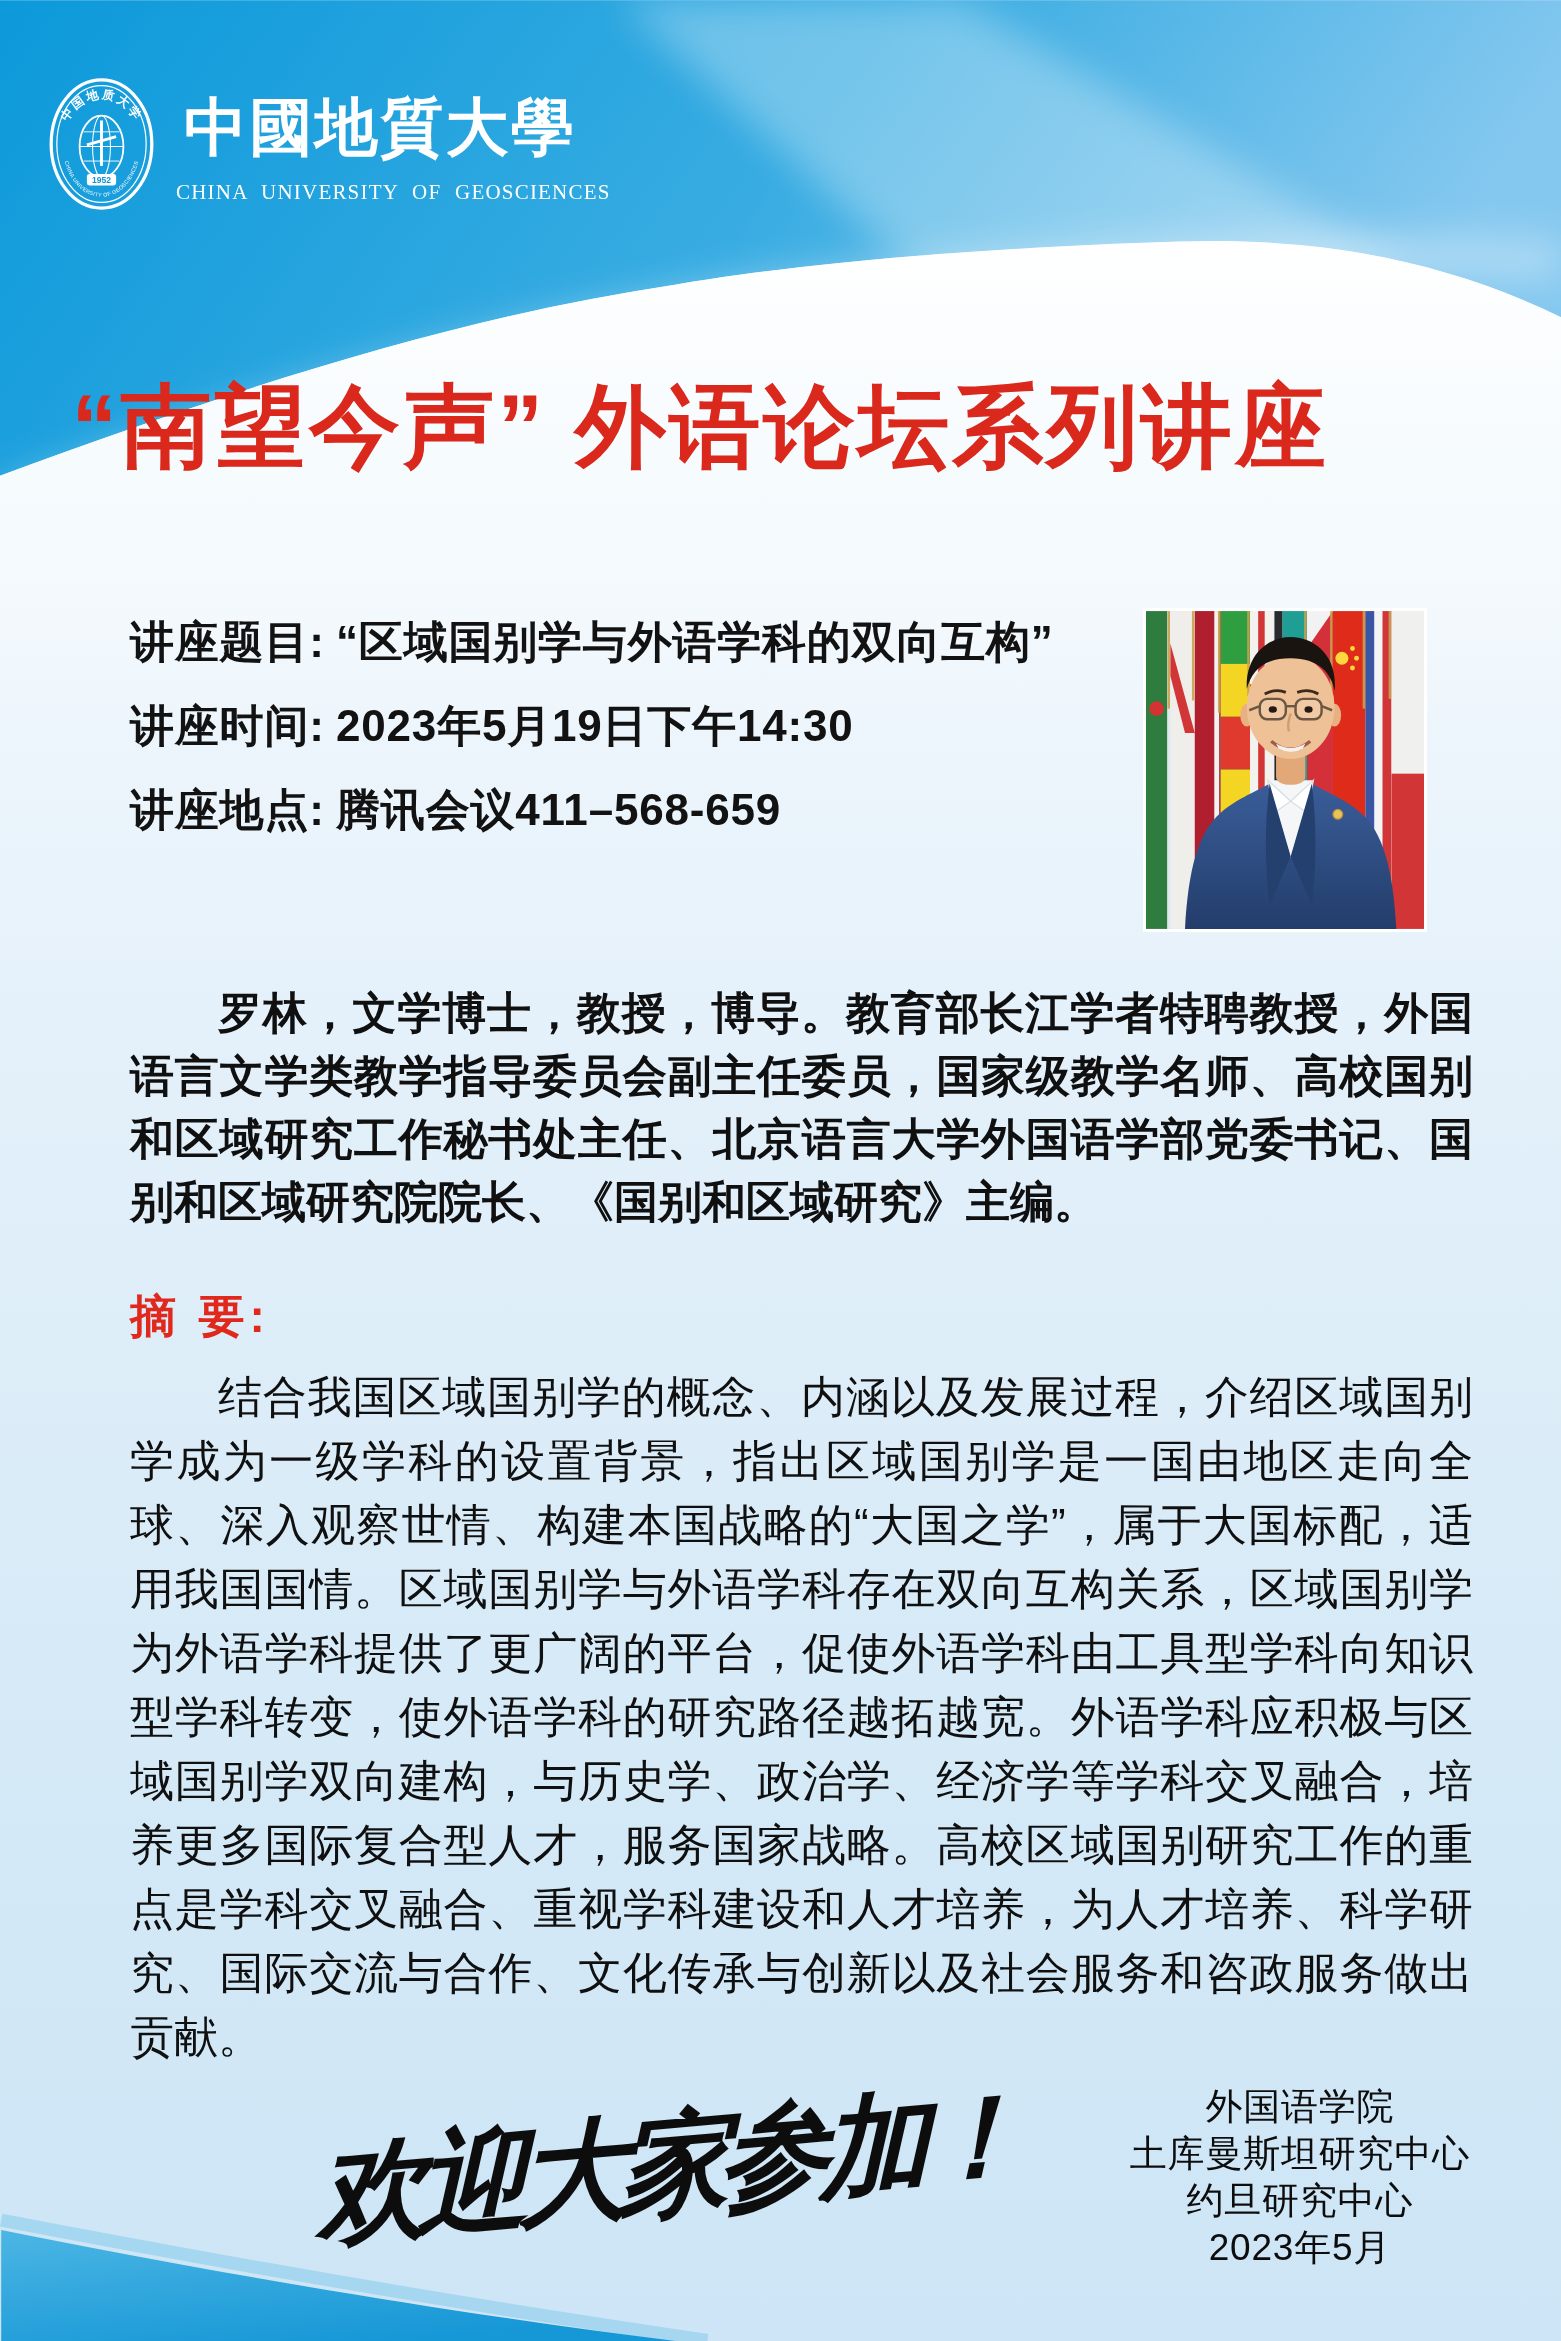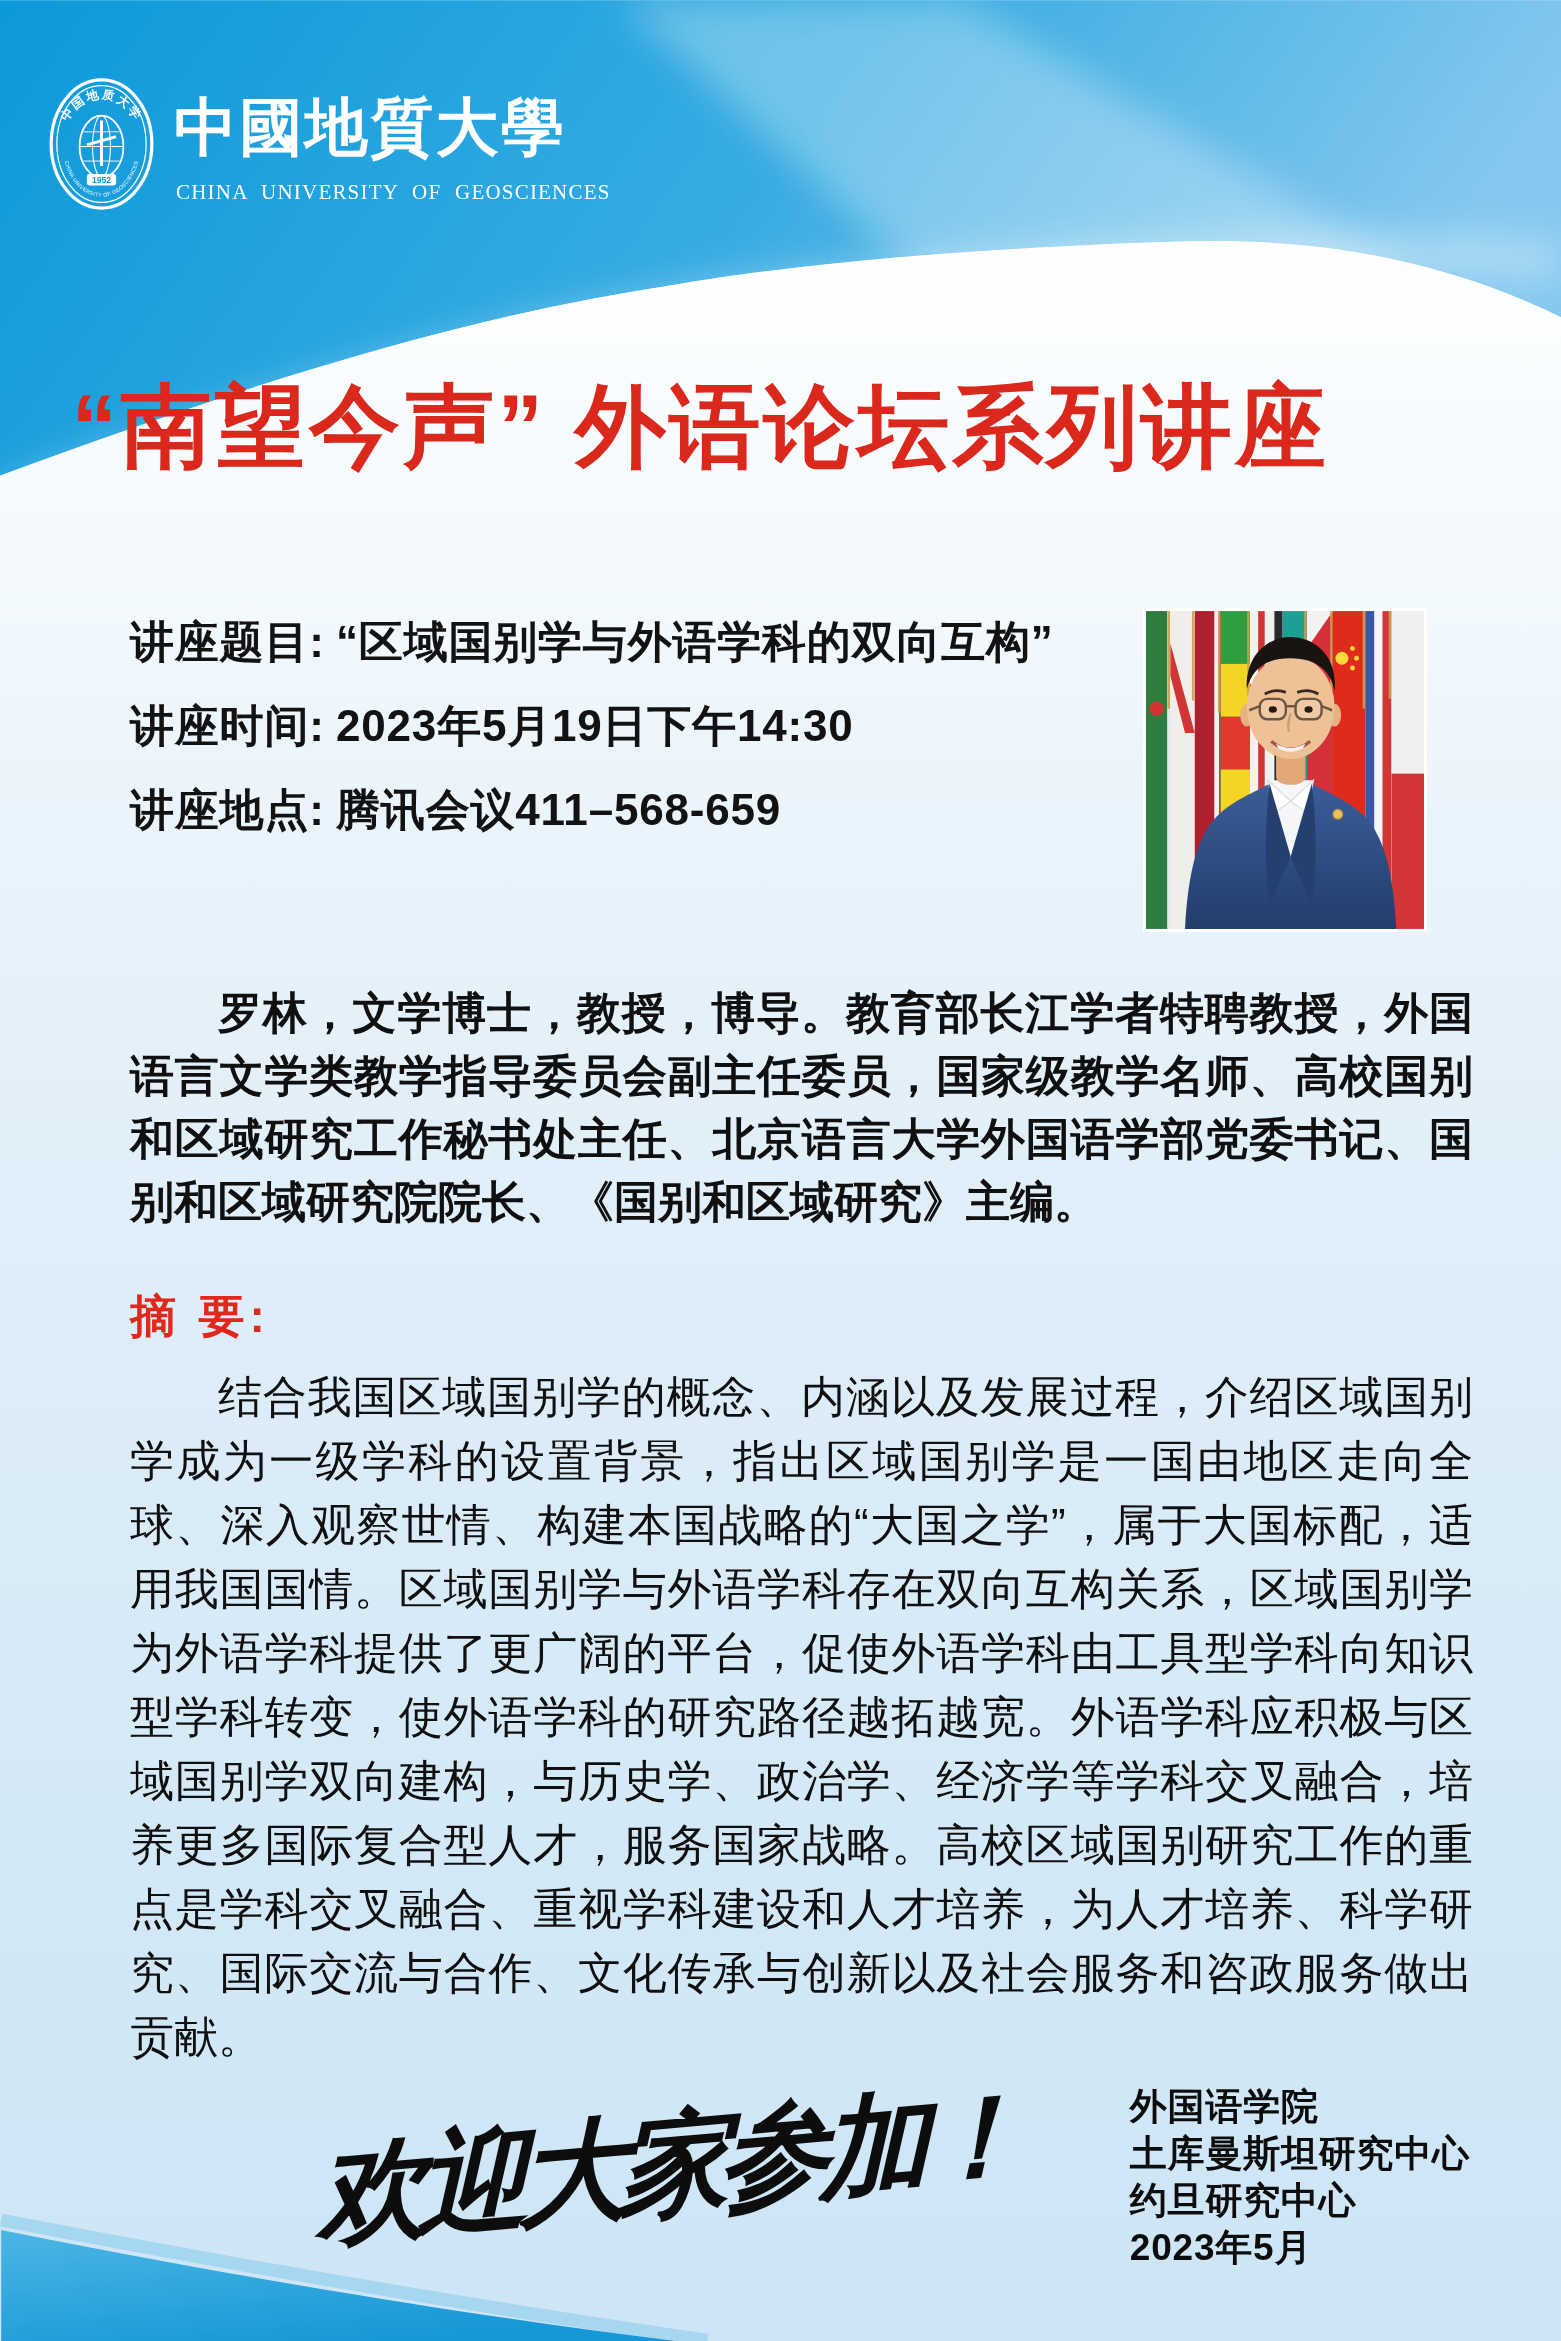--- a/index.html
+++ b/index.html
@@ -3,38 +3,38 @@
 <meta charset="utf-8">
 <style>
   html,body{margin:0;padding:0;background:#cfe6f6;}
   #poster{
     position:relative;width:1561px;height:2342px;overflow:hidden;
     background:linear-gradient(180deg,#cde4f5 0%,#e9f4fb 16%,#f2f8fd 24%,#e3f0fa 46%,#d6eaf7 72%,#cde5f6 100%);
     font-family:"Liberation Sans","DejaVu Sans",sans-serif;
   }
   .abs{position:absolute;}
   
-  #logo-cn{left:174px;top:85px;font-size:63px;font-weight:bold;color:#ffffff;letter-spacing:2.4px;}
+  #logo-cn{left:184px;top:85px;font-size:63px;font-weight:bold;color:#ffffff;letter-spacing:2.4px;}
   #logo-en{left:176px;top:180px;font-size:21px;color:#ffffff;font-family:"Liberation Serif","DejaVu Serif",serif;letter-spacing:1.2px;word-spacing:7.3px;}
   
   #title{left:0;top:366px;width:1401px;text-align:center;font-size:91px;font-weight:bold;color:#da291c;letter-spacing:3.3px;white-space:nowrap;}
   
   .detail{left:130px;font-size:44px;font-weight:bold;color:#121212;letter-spacing:0.8px;white-space:nowrap;}
   #detail-0{top:613px;} #detail-1{top:697px;text-align:center;} #detail-2{top:781px;}
   .detail .val{margin-left:11.4px;}
   
   #photo{left:1143px;top:608px;width:278px;height:318px;border:3.3px solid #ffffff;background:#dfe8ee;}
   
   #speaker-heading{left:130px;top:891px;font-size:46px;font-weight:bold;color:#e0291c;letter-spacing:1.6px;}
   #bio{left:130px;top:981px;width:1343px;font-size:44px;line-height:63px;font-weight:bold;color:#101010;text-align:justify;text-indent:2em;}
   #abstract-heading{left:130px;top:1286px;font-size:46px;font-weight:bold;color:#e0291c;letter-spacing:4.9px;}
   #abstract{left:130px;top:1365px;width:1343px;font-size:44px;line-height:64px;font-weight:normal;color:#101010;text-align:justify;text-indent:2em;}
   
   #welcome{left:317px;top:2121px;font-size:112px;font-weight:bold;font-style:italic;color:#0d0d0d;letter-spacing:-11.4px;transform:rotate(-5deg) skewX(-4deg);transform-origin:left center;white-space:nowrap;}
-  #orgs{right:91px;top:2083px;text-align:left;font-size:37px;font-weight:bold;line-height:47px;color:#0d0d0d;letter-spacing:0.8px;}
+  #orgs{right:91px;top:2083px;text-align:center;font-size:37px;font-weight:normal;line-height:47px;color:#0d0d0d;letter-spacing:0.8px;}
   svg{display:block;}
 </style>
 </head>
 <body>
 
 <div id="poster">
 
   <svg class="abs" style="left:0;top:0" width="1561" height="732" viewBox="0 0 1920 900">
     <defs>
       <linearGradient id="gBlue" x1="0" y1="0" x2="1" y2="0.22">

